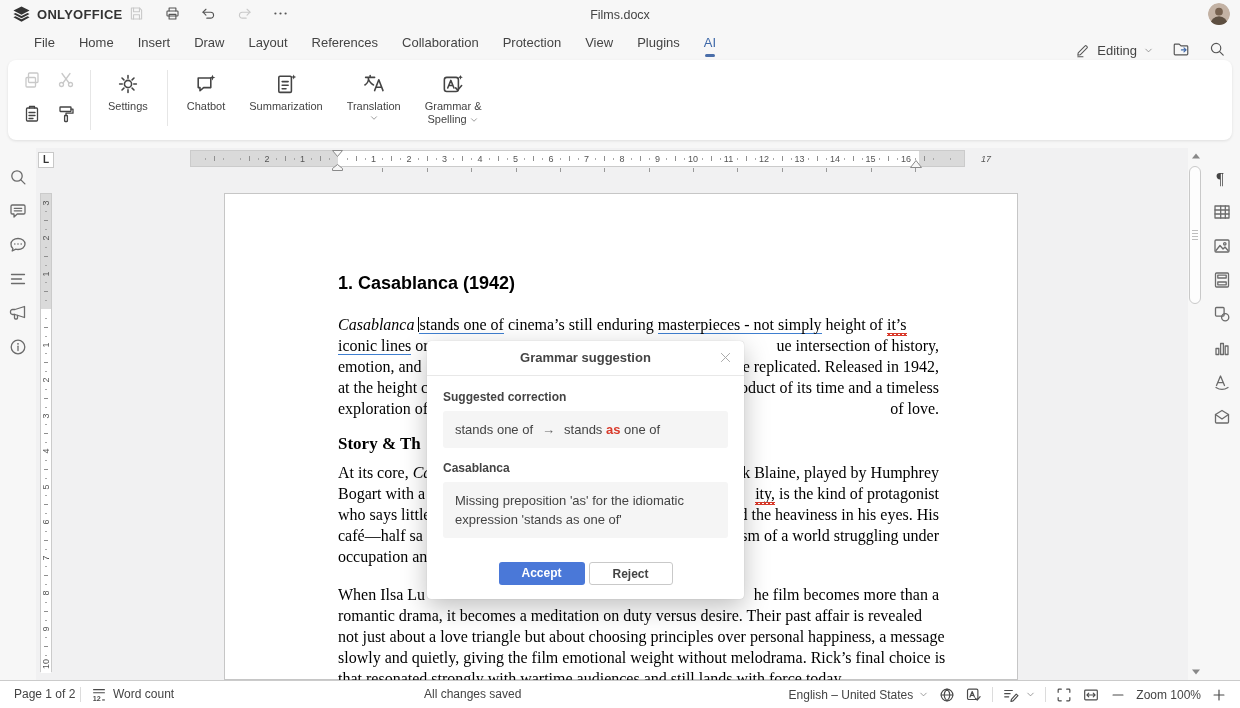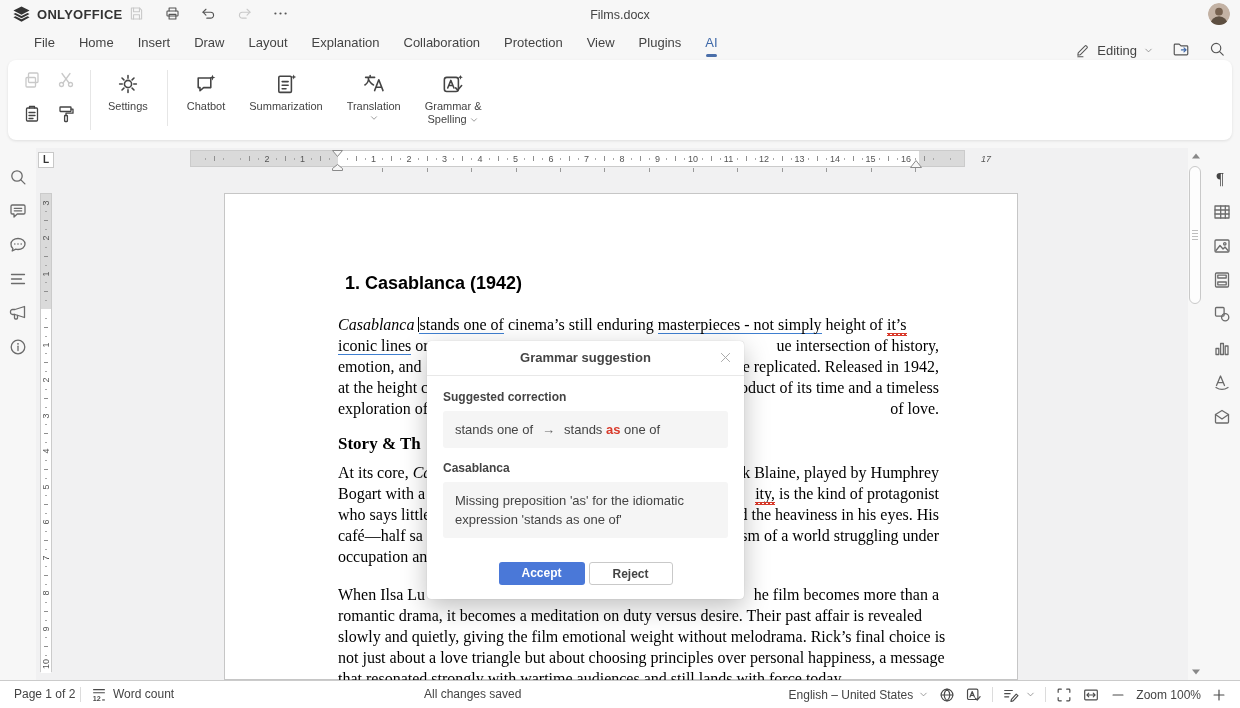--- a/index.html
+++ b/index.html
@@ -72,21 +72,21 @@
   #vruler{position:absolute;left:4px;top:45px;width:12px;height:479px;background:#dadada;border:1px solid #cbcbcb;box-sizing:border-box}
   .vwhite{position:absolute;left:0;width:10px;height:364px;background:#fff}
   .vtick{position:absolute;height:1px}
   #vruler .th{left:3px;width:4px;background:#8f8f8f}
   #vruler .tq{left:4px;width:2px;background:#a8a8a8}
   .vnum{position:absolute;left:0;width:10px;text-align:center;font-size:9px;color:#555;transform:translateY(-50%) rotate(-90deg)}
   #page{position:absolute;left:188px;top:45px;width:794px;height:487px;background:#fff;border:1px solid #c6c6c6;box-sizing:border-box;cursor:text}
 
   
   #doc-content{position:absolute;left:113px;top:78px;right:78px;font-family:"Liberation Serif",serif;font-size:16px;color:#000}
-  .dh1{font-family:"Liberation Sans",sans-serif;font-weight:700;font-size:18px;line-height:22px;height:22px;margin:0 7px 20px;color:#000}
+  .dh1{font-family:"Liberation Sans",sans-serif;font-weight:700;font-size:18px;line-height:22px;height:22px;margin:0 0 20px;color:#000}
   .dh2{font-weight:700;font-size:17px;line-height:20px;height:20px;margin:15px 0 8px}
   .para{margin:0}
   .p3{margin-top:17px}
   .line{position:relative;height:21px;line-height:21px;white-space:pre}
   .lf{position:absolute;left:0;top:0;white-space:pre}
   .rf{position:absolute;right:0;top:0;white-space:pre}
   .it{font-style:italic}
   .gu{border-bottom:1px solid #3f7fd0}
   .gr{position:relative}
   .gr::after{content:'';position:absolute;left:0;right:0;bottom:-3px;height:3px;background-repeat:repeat-x;background-size:4px 3px;
@@ -180,21 +180,21 @@
     </div>
 </div>
 
 <div id="menubar">
   <div id="menu-tabs">
       <div class="mtab">File</div>
       <div class="mtab">Home</div>
       <div class="mtab">Insert</div>
       <div class="mtab">Draw</div>
       <div class="mtab">Layout</div>
-      <div class="mtab">Explanation</div>
+      <div class="mtab">References</div>
       <div class="mtab">Collaboration</div>
       <div class="mtab">Protection</div>
       <div class="mtab">View</div>
       <div class="mtab">Plugins</div>
       <div class="mtab active">AI</div>
     </div>
   <div id="menu-right">
     <div class="mode">
       <span class="ic16">
           <svg viewBox="0 0 20 20" fill="none" stroke="currentColor" stroke-width="1.3" stroke-linecap="round" stroke-linejoin="round">
@@ -608,22 +608,22 @@
         <div class="para p2">
           <div class="line"><span class="lf"><span class="seg">At its core, </span><span class="seg it">Ca</span></span><span class="rf"><span class="seg">k Blaine, played by Humphrey</span></span></div>
           <div class="line"><span class="lf"><span class="seg">Bogart with a</span></span><span class="rf"><span class="seg gu gr">ity,</span><span class="seg"> is the kind of protagonist</span></span></div>
           <div class="line"><span class="lf"><span class="seg">who says little</span></span><span class="rf"><span class="seg">d the heaviness in his eyes. His</span></span></div>
           <div class="line"><span class="lf"><span class="seg">café—half sa</span></span><span class="rf"><span class="seg">cosm of a world struggling under</span></span></div>
           <div class="line"><span class="lf"><span class="seg">occupation an</span></span></div>
         </div>
         <div class="para p3">
           <div class="line"><span class="lf"><span class="seg">When Ilsa Lu</span></span><span class="rf"><span class="seg">he film becomes more than a</span></span></div>
           <div class="line"><span class="lf"><span class="seg">romantic drama, it becomes a meditation on duty versus desire. Their past affair is revealed</span></span></div>
+          <div class="line"><span class="lf"><span class="seg">not just about a love triangle but about choosing principles over personal happiness, a message</span></span></div>
           <div class="line"><span class="lf"><span class="seg">slowly and quietly, giving the film emotional weight without melodrama. Rick’s final choice is</span></span></div>
-          <div class="line"><span class="lf"><span class="seg">not just about a love triangle but about choosing principles over personal happiness, a message</span></span></div>
           <div class="line"><span class="lf"><span class="seg">that resonated strongly with wartime audiences and still lands with force today.</span></span></div>
         </div>
       </div>
   </div>
 </div>
 
 <div id="scrollbar">
   <div class="sarrow" style="top:0">
       <svg viewBox="0 0 16 16">
         <path d="M4 10.5 8 5.5l4 5z" fill="#888"></path>

